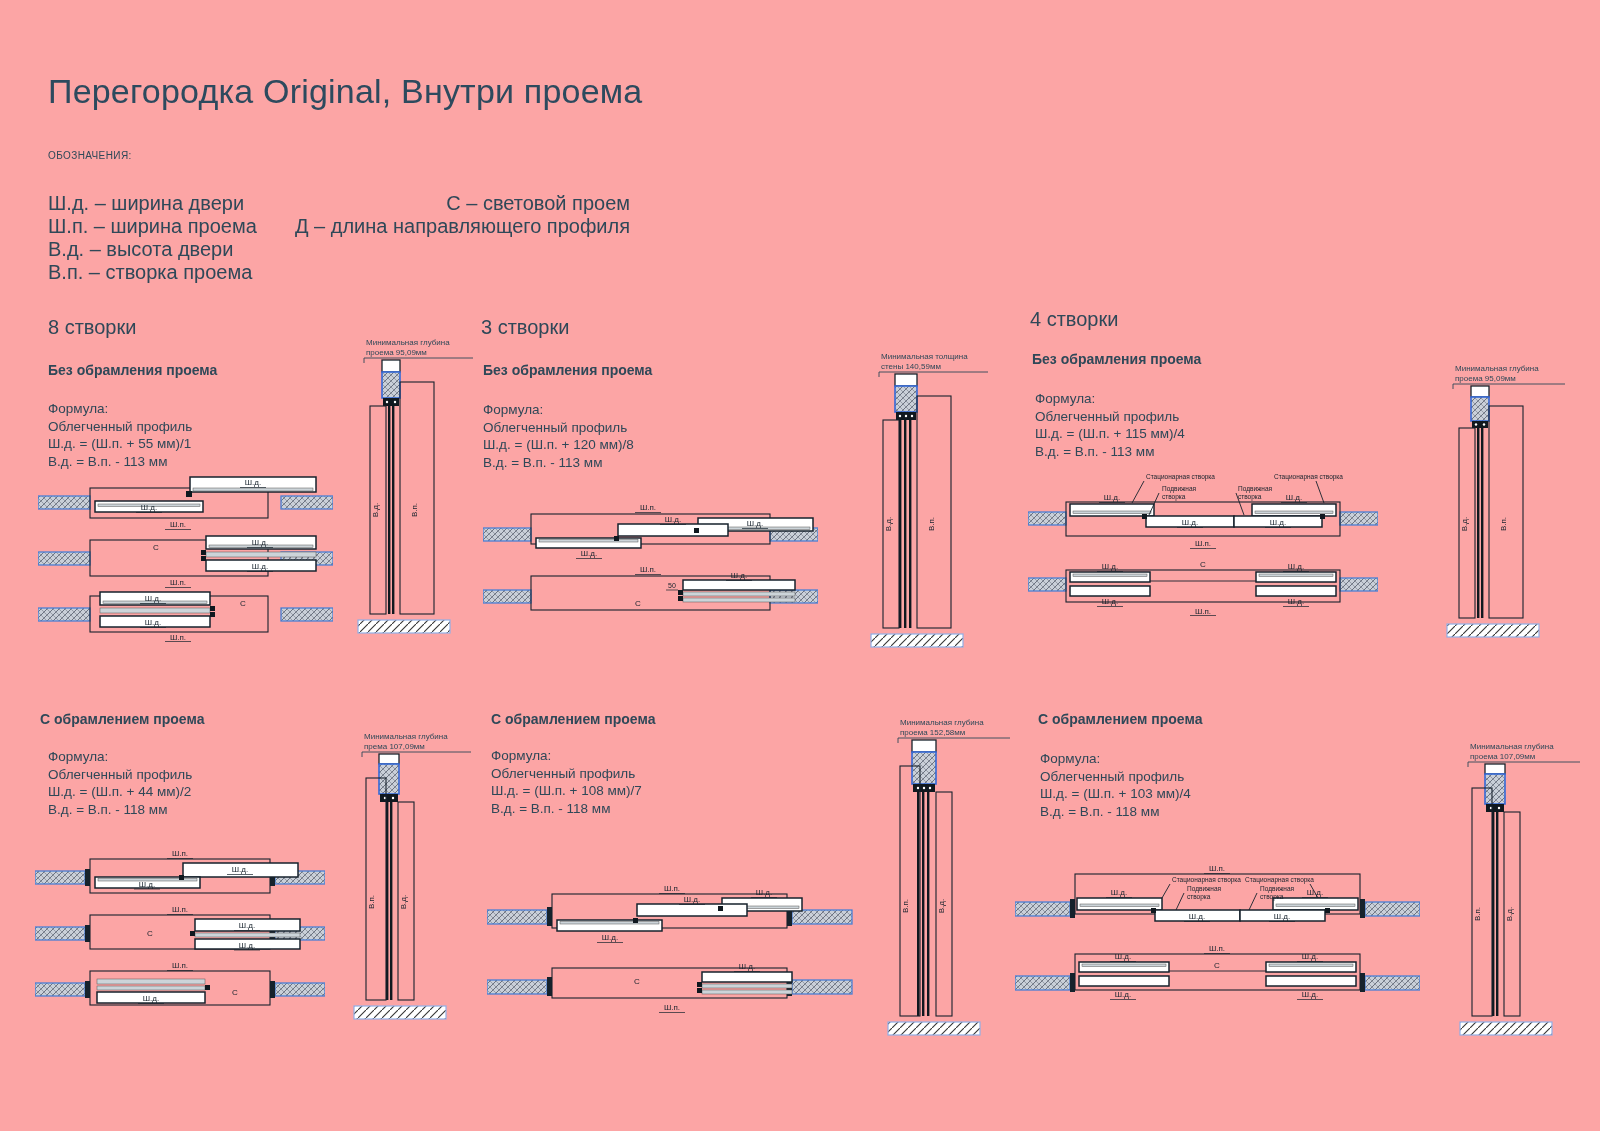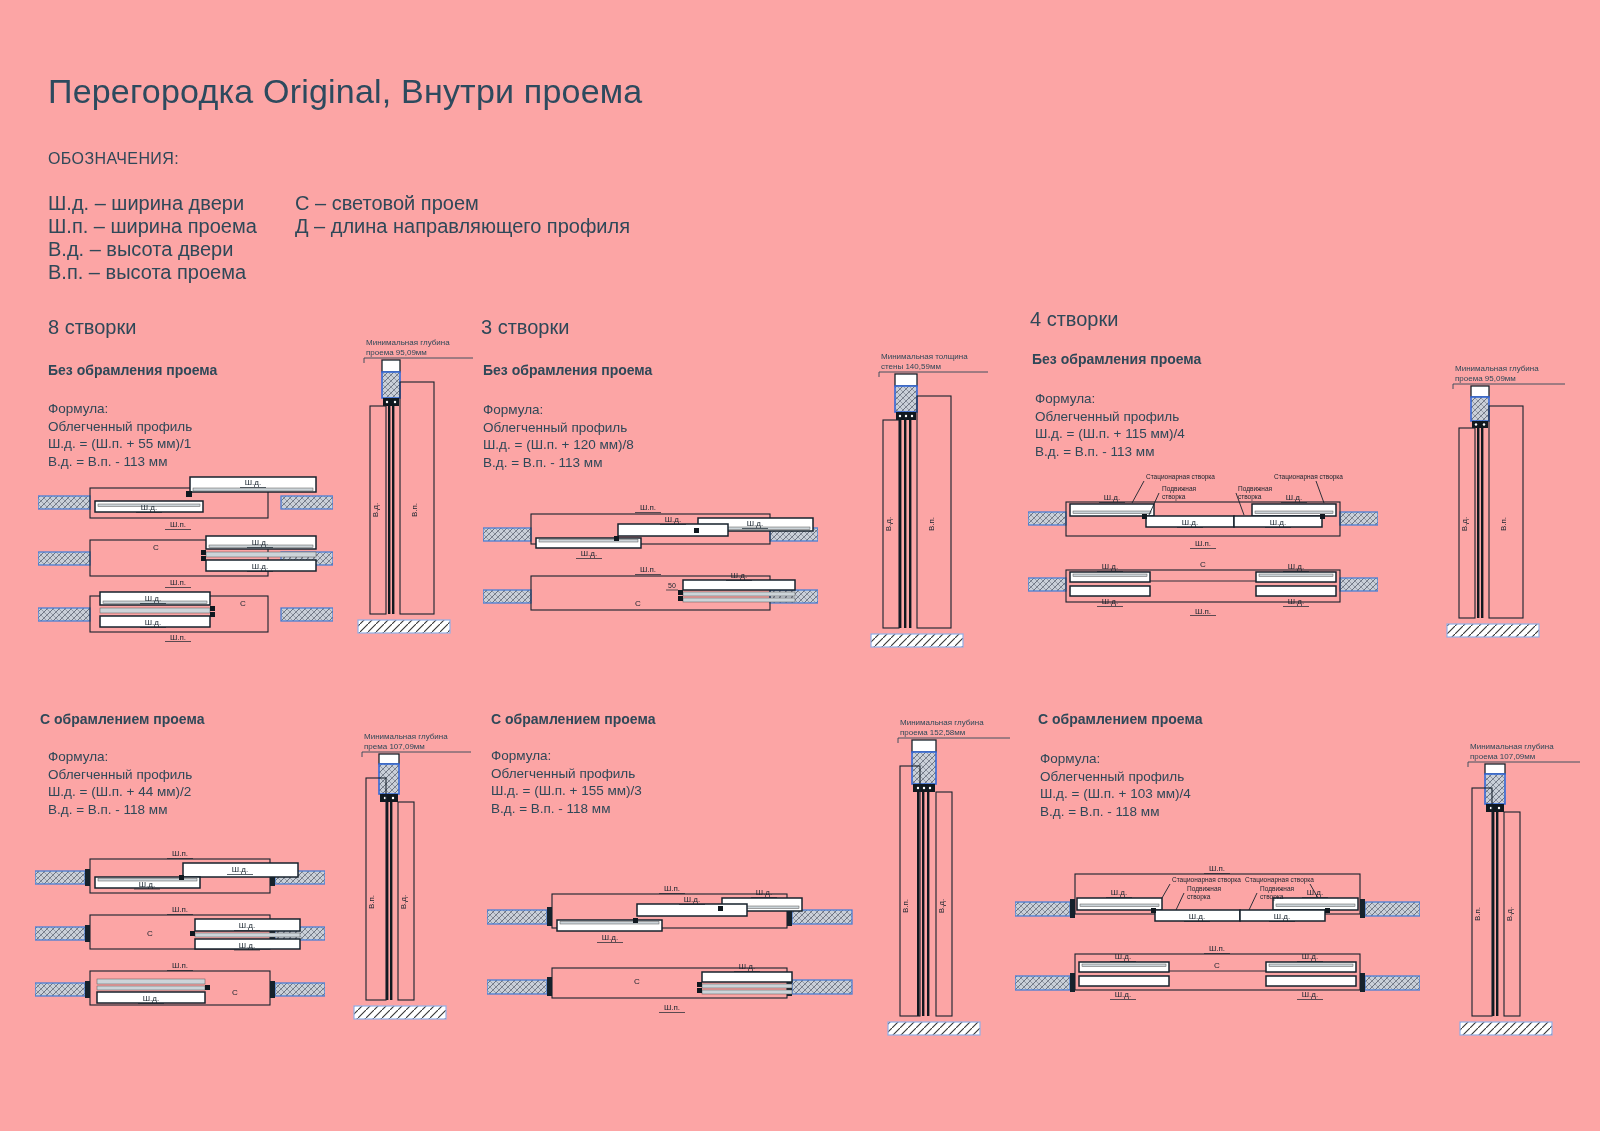--- a/index.html
+++ b/index.html
@@ -1,20 +1,20 @@
 <!DOCTYPE html>
 <html><head>
 <meta charset="utf-8">
 <style>
   html,body{margin:0;padding:0;background:#fff;}
   #page{position:relative;width:1600px;height:1131px;background:#fca5a5;overflow:hidden;
         font-family:"Liberation Sans",sans-serif;color:#2f4858;}
   .abs{position:absolute;}
   .page-title{font-size:34px;font-weight:500;color:#2d4a5e;letter-spacing:.2px;}
-  .legend-heading{font-size:16px;color:#2f4858;letter-spacing:.4px;}
+  .legend-heading{font-size:10px;color:#2f4858;letter-spacing:.4px;}
   .legend-col div{font-size:20px;line-height:23px;color:#2f4858;}
   .col-title{font-size:20px;color:#2f4858;}
   .sec-heading{font-size:14px;font-weight:bold;color:#2f4858;}
   .formula div{font-size:13.5px;line-height:17.5px;color:#2f4858;}
   
   svg{display:block;}
   .wall{fill:url(#wallH);stroke:#4a7fd4;stroke-width:1.3;}
   .door{fill:#fff;stroke:#16222c;stroke-width:1.5;}
   .glass{fill:#ccd4d9;stroke:#555;stroke-width:.5;}
   .outline{fill:none;stroke:#16222c;stroke-width:1.1;}
@@ -52,23 +52,23 @@
       </pattern>
     </defs>
   </svg>
 
   <div class="abs page-title" style="left:48px;top:72px;">Перегородка Original, Внутри проема</div>
   <div class="abs legend-heading" style="left:48px;top:150px;">ОБОЗНАЧЕНИЯ:</div>
   <div class="abs legend-col" style="left:48px;top:192px;">
     <div>Ш.д. – ширина двери</div>
     <div>Ш.п. – ширина проема</div>
     <div>В.д. – высота двери</div>
-    <div>В.п. – высота проема</div>
-  </div>
-  <div class="abs legend-col" style="left:295px;top:192px;">
+    <div>В.п. – створка проема</div>
+  </div>
+  <div class="abs legend-col" style="left:295px;top:192px;text-align:right;">
     <div>С – световой проем</div>
     <div>Д – длина направляющего профиля</div>
   </div>
 
   <div class="abs col-title" style="left:48px;top:316px;">8 створки</div>
   <div class="abs col-title" style="left:481px;top:316px;">3 створки</div>
   <div class="abs col-title" style="left:1030px;top:308px;">4 створки</div>
 
   <div class="abs sec-heading" style="left:48px;top:362px;">Без обрамления проема</div>
   <div class="abs sec-heading" style="left:483px;top:362px;">Без обрамления проема</div>
@@ -97,21 +97,21 @@
   </div>
   <div class="abs formula" style="left:48px;top:748px;">
     <div>Формула:</div>
     <div>Облегченный профиль</div>
     <div>Ш.д. = (Ш.п. + 44 мм)/2</div>
     <div>В.д. = В.п. - 118 мм</div>
   </div>
   <div class="abs formula" style="left:491px;top:747px;">
     <div>Формула:</div>
     <div>Облегченный профиль</div>
-    <div>Ш.д. = (Ш.п. + 155 мм)/3</div>
+    <div>Ш.д. = (Ш.п. + 108 мм)/7</div>
     <div>В.д. = В.п. - 118 мм</div>
   </div>
   <div class="abs formula" style="left:1040px;top:750px;">
     <div>Формула:</div>
     <div>Облегченный профиль</div>
     <div>Ш.д. = (Ш.п. + 103 мм)/4</div>
     <div>В.д. = В.п. - 118 мм</div>
   </div>
 
   <svg class="abs" style="left:38px;top:474px;" width="295" height="168" viewBox="0 0 295 168">

